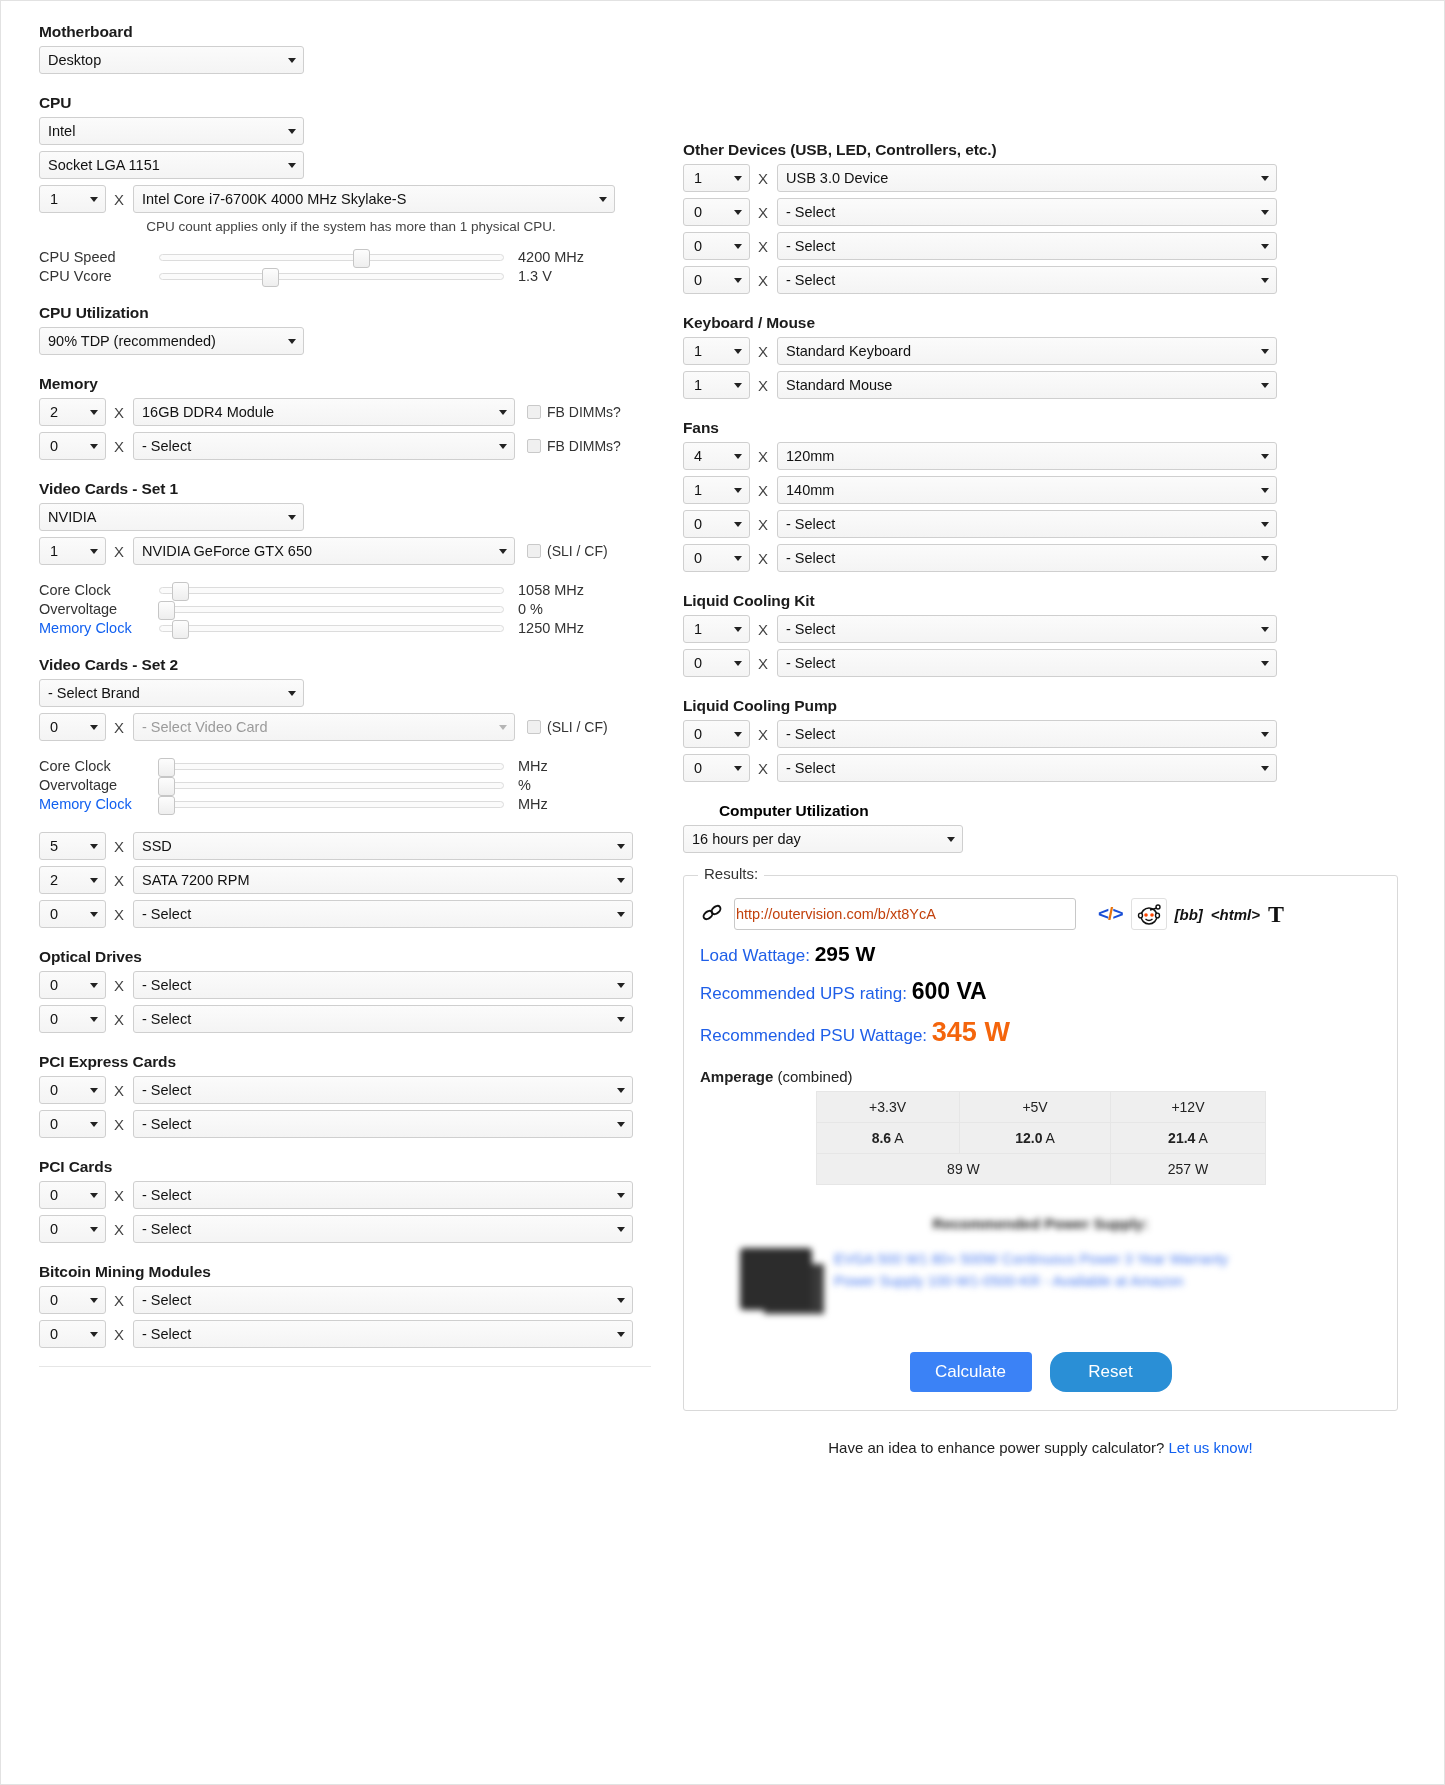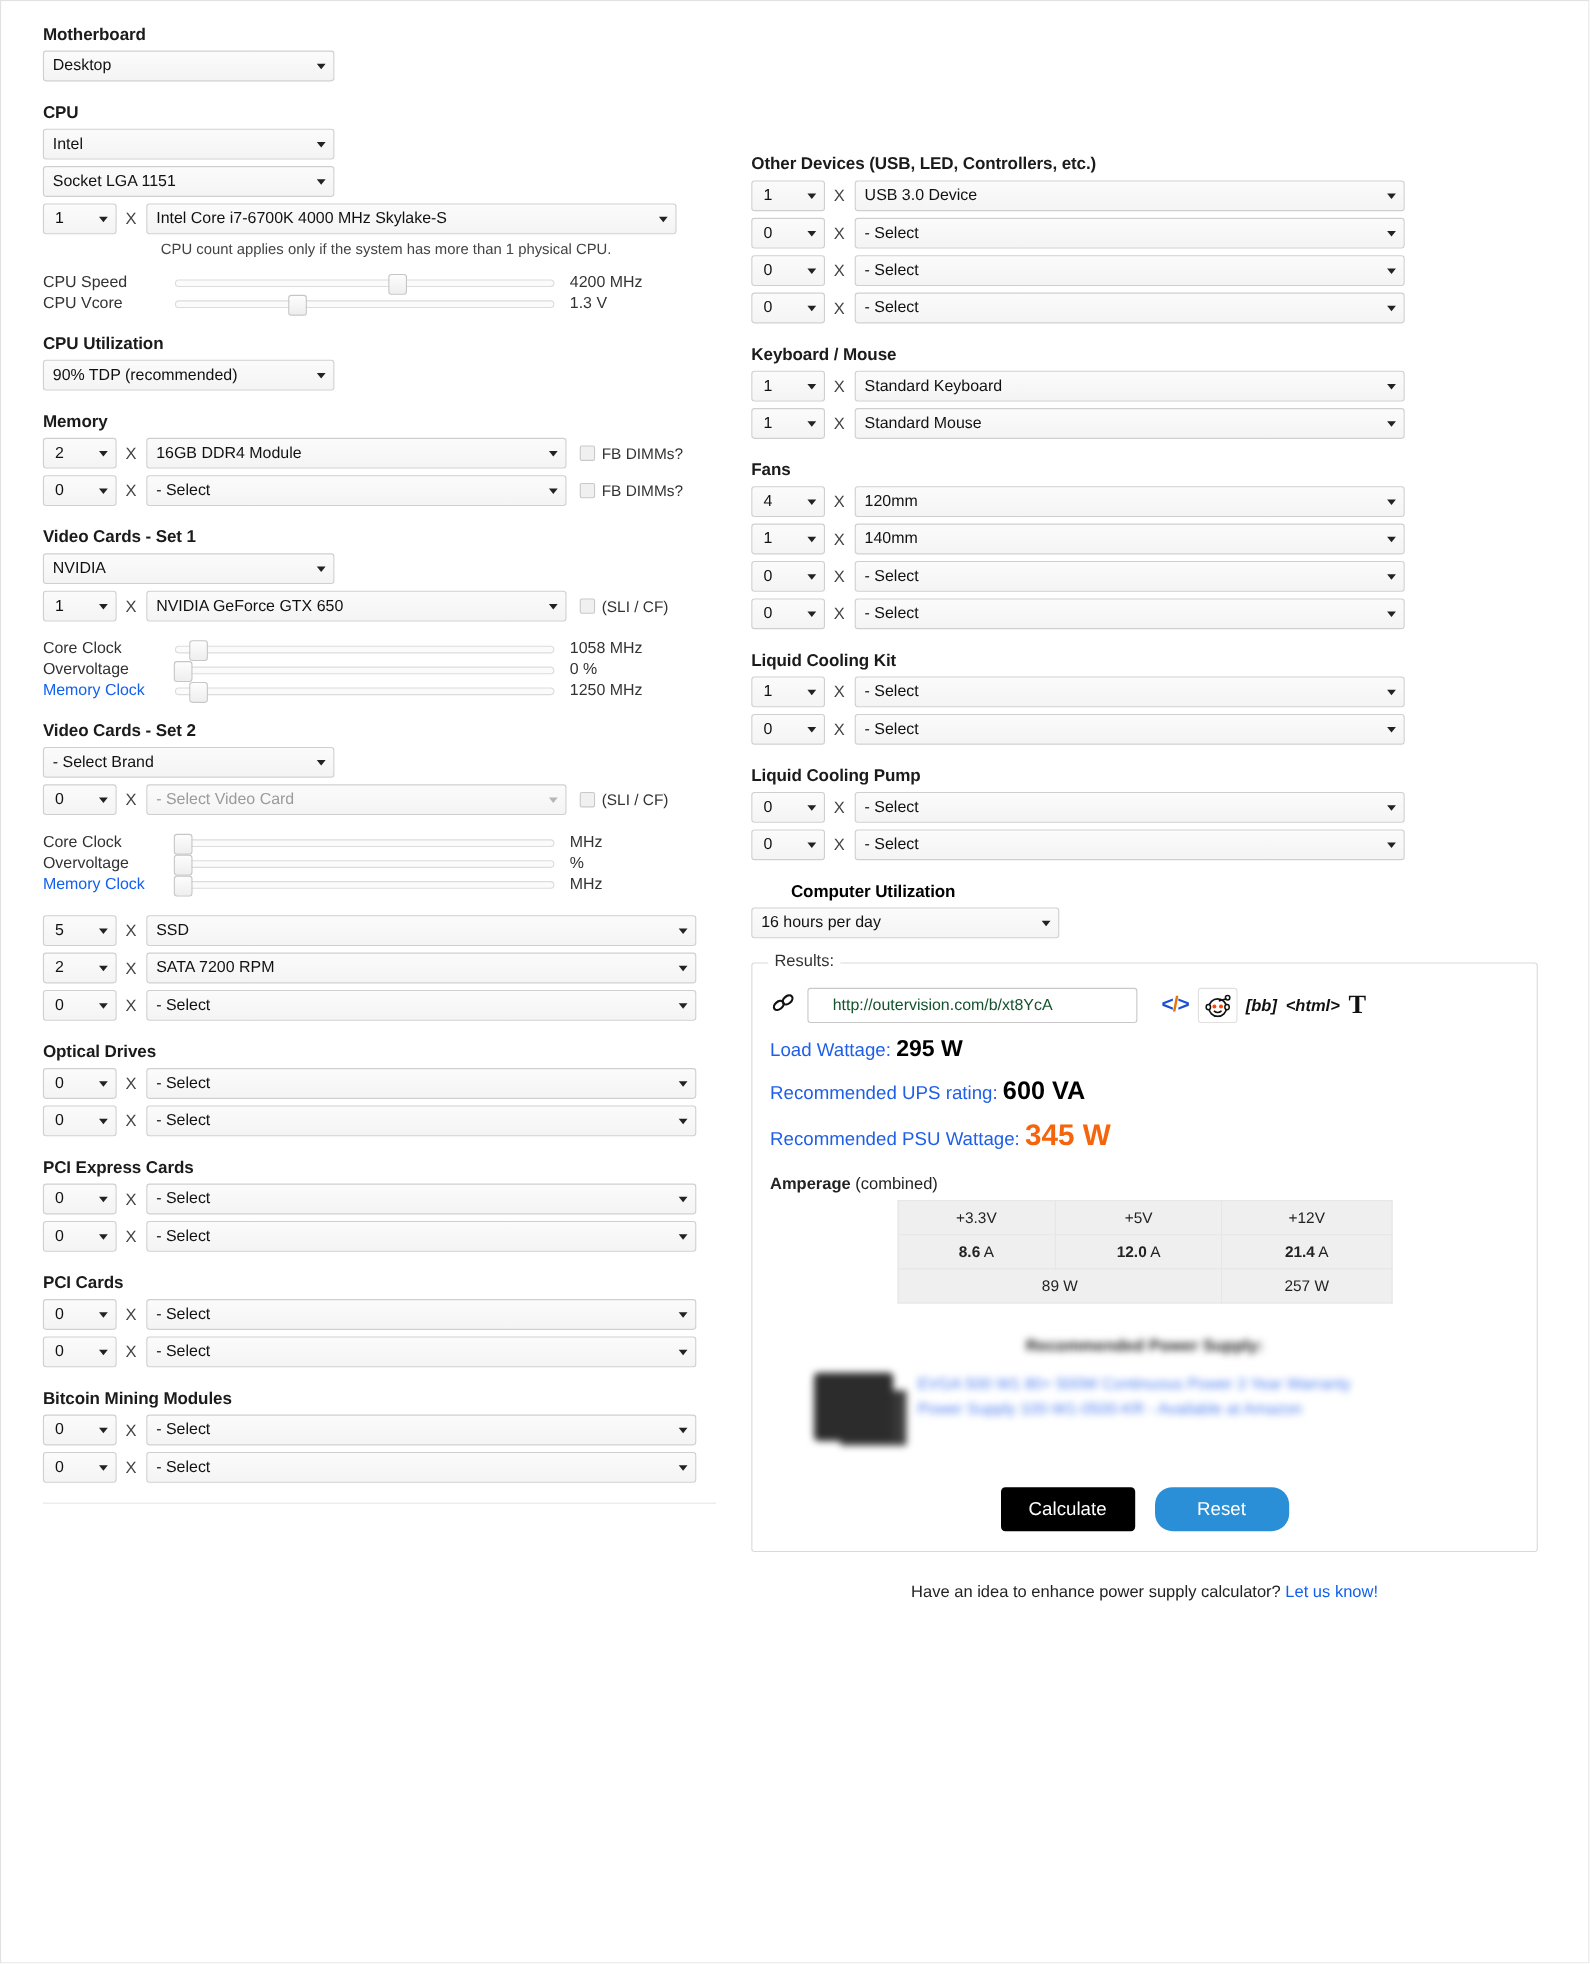--- a/index.html
+++ b/index.html
@@ -89,23 +89,23 @@
     padding:10px 16px 18px 16px;
     position:relative;
   }
   .results-legend {
     position:absolute; top:-11px; left:14px; background:#fff;
     padding:0 6px; font-size:15px; color:#333;
   }
   .sharebar { display:flex; align-items:center; margin-top:12px; }
   .linkicon { width:26px; margin-right:8px; }
   .urlbox {
-    width:300px; height:32px; border:1px solid #c8c8c8; border-radius:3px;
-    background:#fff; padding:0 22px; font-size:14.5px; line-height:30px;
-    color:#14532d; overflow:hidden; white-space:nowrap;
+    width:342px; height:32px; border:1px solid #c8c8c8; border-radius:3px;
+    background:#fff; padding:0 1px; font-size:14.5px; line-height:30px;
+    color:#c2410c; overflow:hidden; white-space:nowrap;
   }
   .shareicons { display:flex; align-items:center; margin-left:22px; gap:8px; }
   .codeicon { font-weight:bold; font-size:19px; letter-spacing:-1px; }
   .codeicon .lt { color:#1a4fd6; } .codeicon .sl { color:#e8730b; } .codeicon .gt { color:#1a4fd6; }
   .iconbtn {
     width:36px; height:32px; border:1px solid #e0e0e0; border-radius:3px;
     background:#fff; display:flex; align-items:center; justify-content:center;
   }
   .bbicon, .htmlicon { font-size:15px; font-weight:bold; color:#111;font-style:italic; }
   .ticon { font-family:"Liberation Serif", serif; font-size:24px; font-weight:bold; color:#111; }
@@ -140,21 +140,21 @@
     color:#4f7ff0; font-size:14.5px; line-height:22px; width:400px;
     filter:blur(3.2px);
   }
 
   .btnrow { display:flex; justify-content:center; gap:18px; margin-top:42px; }
   .btn {
     min-width:122px; height:40px; border-radius:4px; border:none;
     color:#fff; font-size:17px; font-family:"Liberation Sans", sans-serif;
     cursor:pointer;
   }
-  .btn.calc { background:#000000; }
+  .btn.calc { background:#3b82f6; }
   .btn.reset { background:#2a8fd6;border-radius:16px; }
 
   .footer {
     text-align:center; margin-top:28px; font-size:15px; color:#222;
     width:715px;
   }
   .footer a { color:#1160f0; text-decoration:none; }
   .hr { border-top:1px solid #e6e6e6; margin:18px 0 0 0; width:612px; }
 </style>
 </head>

